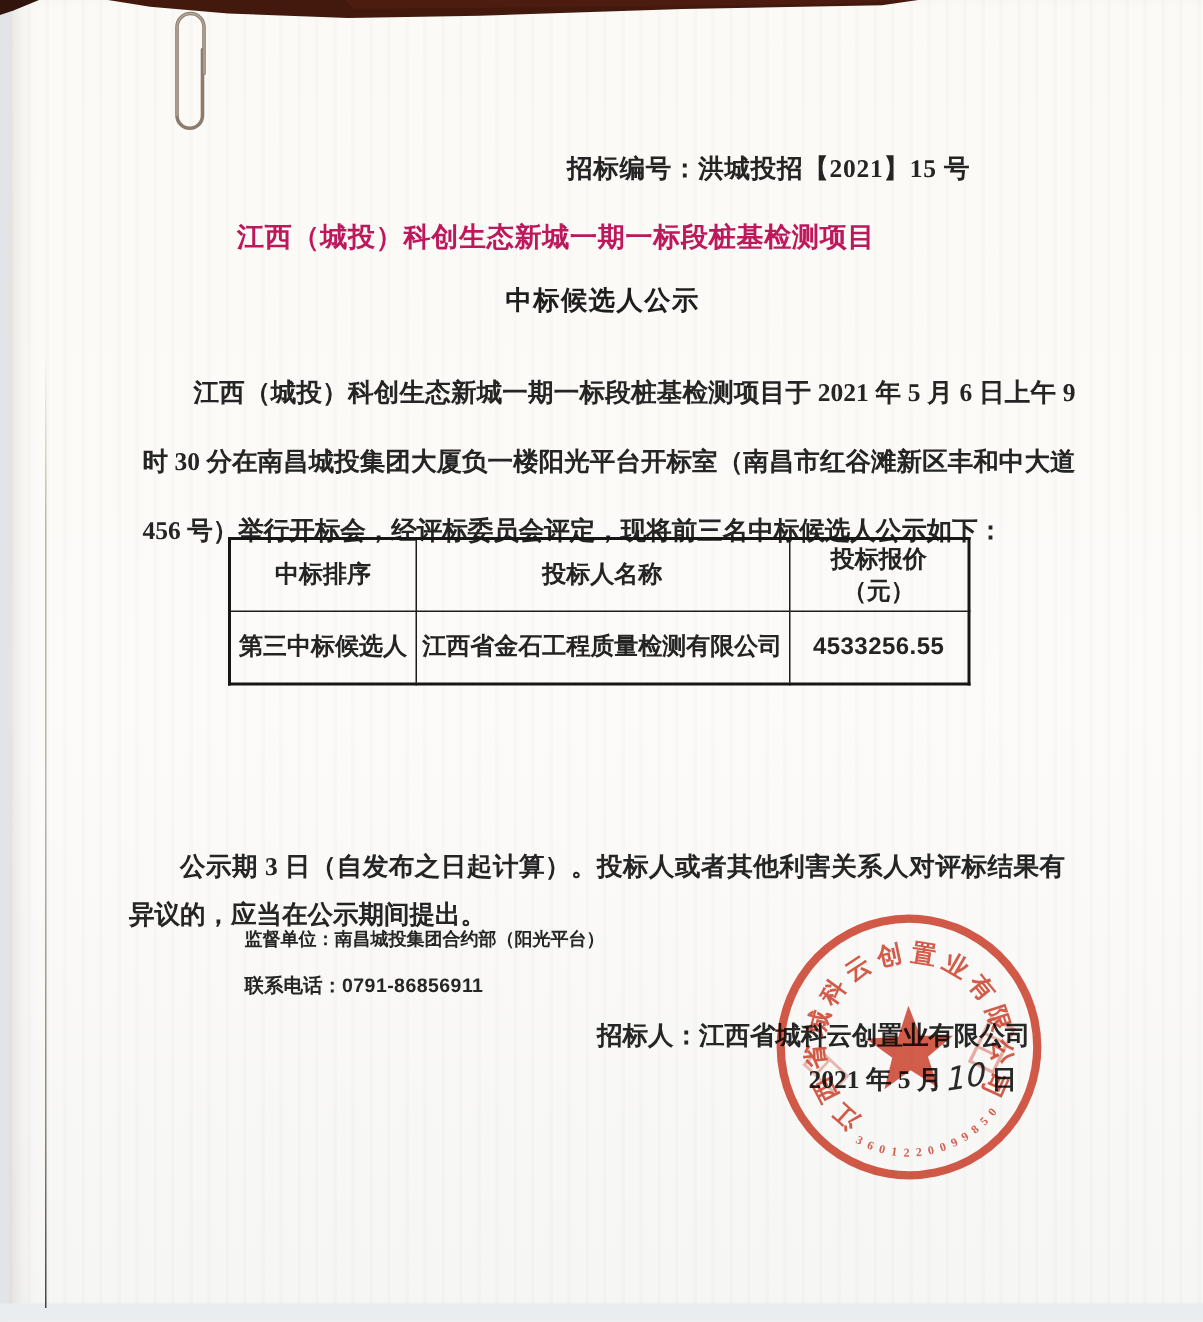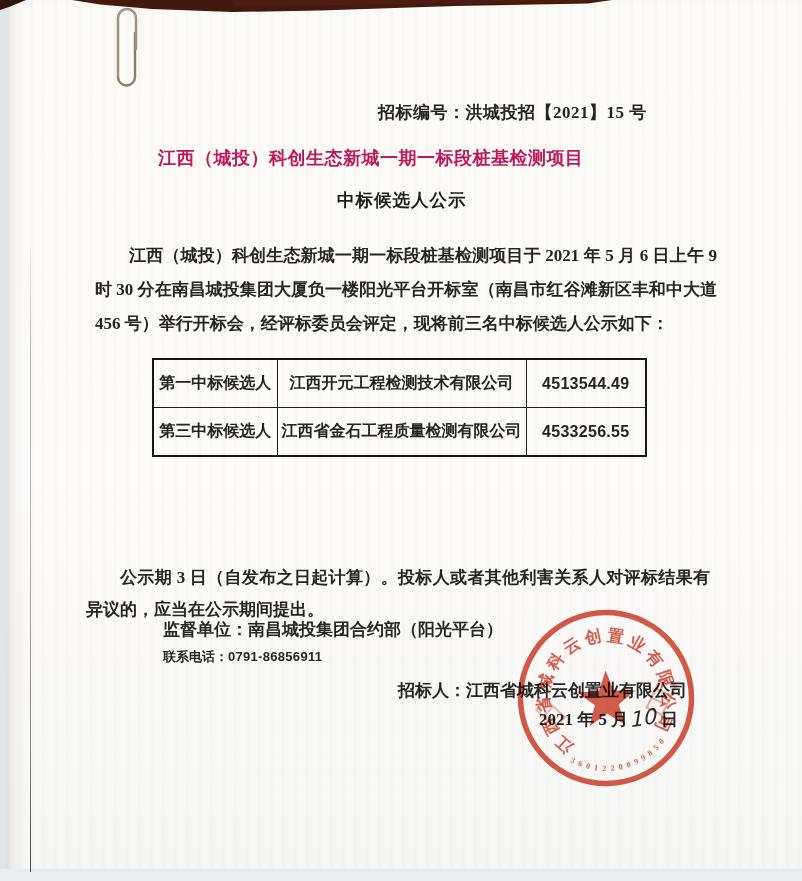--- a/index.html
+++ b/index.html
@@ -24,21 +24,21 @@
   .top-band{position:absolute;left:0;top:0;width:802px;height:16px;}
   .fold-line{
     position:absolute;left:30px;top:238px;width:1px;height:634px;
     background:linear-gradient(180deg,rgba(120,100,40,0) 0%,rgba(120,100,40,.45) 18%,rgba(70,60,30,.35) 45%,rgba(60,50,25,.55) 80%,rgba(30,25,15,.8) 100%);
   }
   .abs{position:absolute;}
   .ref-line{left:378px;top:101px;font-size:17px;font-weight:bold;color:#242424;letter-spacing:.5px;}
   .title1{left:158px;top:146px;font-size:18px;font-weight:bold;color:#be185d;letter-spacing:.5px;}
   .title2{left:337px;top:188px;font-size:17.5px;font-weight:bold;color:#1e1e1e;letter-spacing:1px;}
   .intro{
-    left:95px;top:239px;width:622px;font-size:17px;line-height:34px;
+    left:95px;top:239px;width:622px;font-size:17px;line-height:46px;
     text-align:justify;text-indent:2em;font-weight:600;color:#252525;
   }
   table.bid{
     position:absolute;left:152px;top:358px;width:493px;
     border-collapse:collapse;table-layout:fixed;
   }
   table.bid th,table.bid td{
     border:1.6px solid #1d1d1d;height:47px;text-align:center;vertical-align:middle;
     font-size:16px;color:#242424;padding:0 4px;overflow:hidden;
   }
@@ -46,21 +46,21 @@
   table.bid th{font-weight:700;}
   td.rank,td.bidder{font-weight:600;}
   td.price{
     font-family:"Liberation Sans","DejaVu Sans",sans-serif;
     font-weight:700;font-size:16px;letter-spacing:.3px;color:#1c1c1c;
   }
   .notice{
     left:86px;top:562px;width:624px;font-size:17px;line-height:32px;
     text-align:justify;text-indent:2em;font-weight:600;color:#252525;
   }
-  .supervisor{left:163px;top:618px;font-size:17px;font-weight:600;}
+  .supervisor{left:163px;top:618px;font-size:12px;font-weight:600;}
   .phone{left:163px;top:648px;font-size:13px;font-weight:600;}
   .phone .num{font-family:"Liberation Sans","DejaVu Sans",sans-serif;font-weight:700;letter-spacing:.3px;}
   .tenderer{left:398px;top:679px;font-size:17px;font-weight:700;z-index:2;}
   .dateline{left:539px;top:706px;font-size:17px;font-weight:600;z-index:2;white-space:nowrap;}
   .dateline .hand{
     display:inline-block;font-family:"DejaVu Sans",sans-serif;font-style:italic;
     font-size:21px;font-weight:400;transform:rotate(-9deg) skewX(-8deg);
     margin:0 3px;color:#2b2b2b;
   }
   .seal{
@@ -96,24 +96,24 @@
 <div class="abs title2">中标候选人公示</div>
 <div class="abs intro">江西（城投）科创生态新城一期一标段桩基检测项目于 2021 年 5 月 6 日上午 9 时 30 分在南昌城投集团大厦负一楼阳光平台开标室（南昌市红谷滩新区丰和中大道 456 号）举行开标会，经评标委员会评定，现将前三名中标候选人公示如下：</div>
 
 <table class="bid">
   <colgroup>
       <col style="width:124px">
       <col style="width:249px">
       <col style="width:120px">
     </colgroup>
   <tbody>
-  <tr>
-    <td class="rank">第一中标候选人</td>
-    <td class="bidder">江西开元工程检测技术有限公司</td>
-    <td class="price">4513544.49</td>
+      <tr>
+    <th>中标排序</th>
+    <th>投标人名称</th>
+    <th>投标报价（元）</th>
   </tr>
   <tr>
     <td class="rank">第三中标候选人</td>
     <td class="bidder">江西省金石工程质量检测有限公司</td>
     <td class="price">4533256.55</td>
   </tr>
 </tbody>
   </table>
 
 <div class="abs notice">公示期 3 日（自发布之日起计算）。投标人或者其他利害关系人对评标结果有异议的，应当在公示期间提出。</div>

